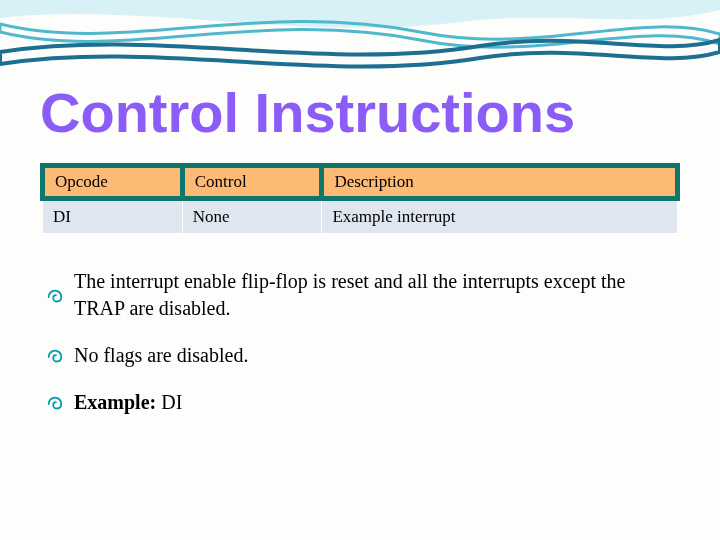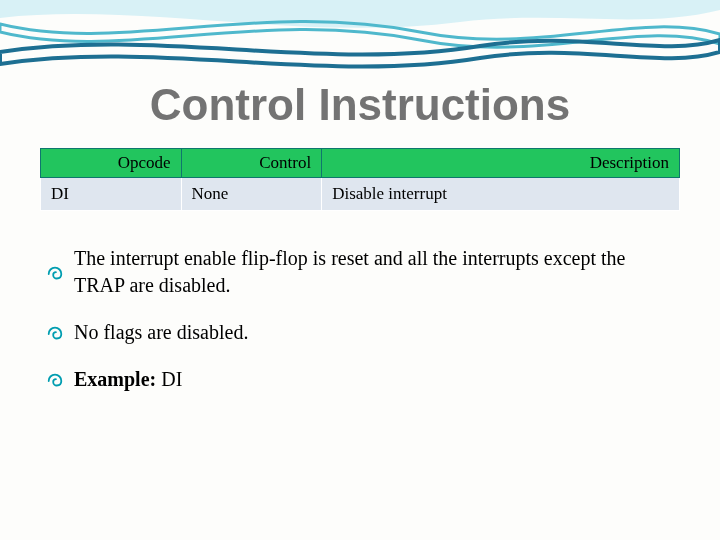--- a/index.html
+++ b/index.html
@@ -19,38 +19,37 @@
   }
   .header-waves svg { display: block; width: 100%; height: 100%; }
   .slide {
     position: relative;
     z-index: 1;
     padding: 80px 40px 0 40px;
   }
   .title {
     font-family: Verdana, Geneva, sans-serif;
     font-weight: 700;
-    font-size: 44px;
-    text-align: center;
-    color: #737373;
+    font-size: 56px;
+    color: #8b5cf6;
     margin-bottom: 18px;
   }
   table.inst {
     width: 100%;
     border-collapse: collapse;
     font-size: 17px;
     table-layout: fixed;
   }
   table.inst th {
-    background: #22c55e;
+    background: #fdba74;
     color: #000;
     font-weight: 400;
-    text-align: right;
+    text-align: left;
     padding: 4px 10px;
-    border: 1px solid #0f766e;
+    border: 5px solid #0f766e;
   }
   table.inst td {
     background: #dfe6ef;
     padding: 6px 10px;
     border: 1px solid #fff;
     vertical-align: top;
   }
   .col-opcode   { width: 22%; }
   .col-operand  { width: 22%; }
   .col-desc     { width: 56%; }
@@ -101,21 +100,21 @@
       <tr>
         <th>Opcode</th>
         <th>Control</th>
         <th>Description</th>
       </tr>
     </thead>
     <tbody>
       <tr>
         <td>DI</td>
         <td>None</td>
-        <td>Disable interrupt</td>
+        <td>Example interrupt</td>
       </tr>
     </tbody>
   </table>
 
   <div class="bullets">
 
     <div class="bullet-row">
       <span class="bullet-icon">
         <svg viewBox="0 0 20 20" width="18" height="18">
           <path d="M3 10c0-4 3-7 7-7s7 3 7 7c0 3-2 5-5 5-2 0-4-1.5-4-4 0-1.5 1-3 3-3" fill="none" stroke="#009db0" stroke-width="2" stroke-linecap="round"></path>

